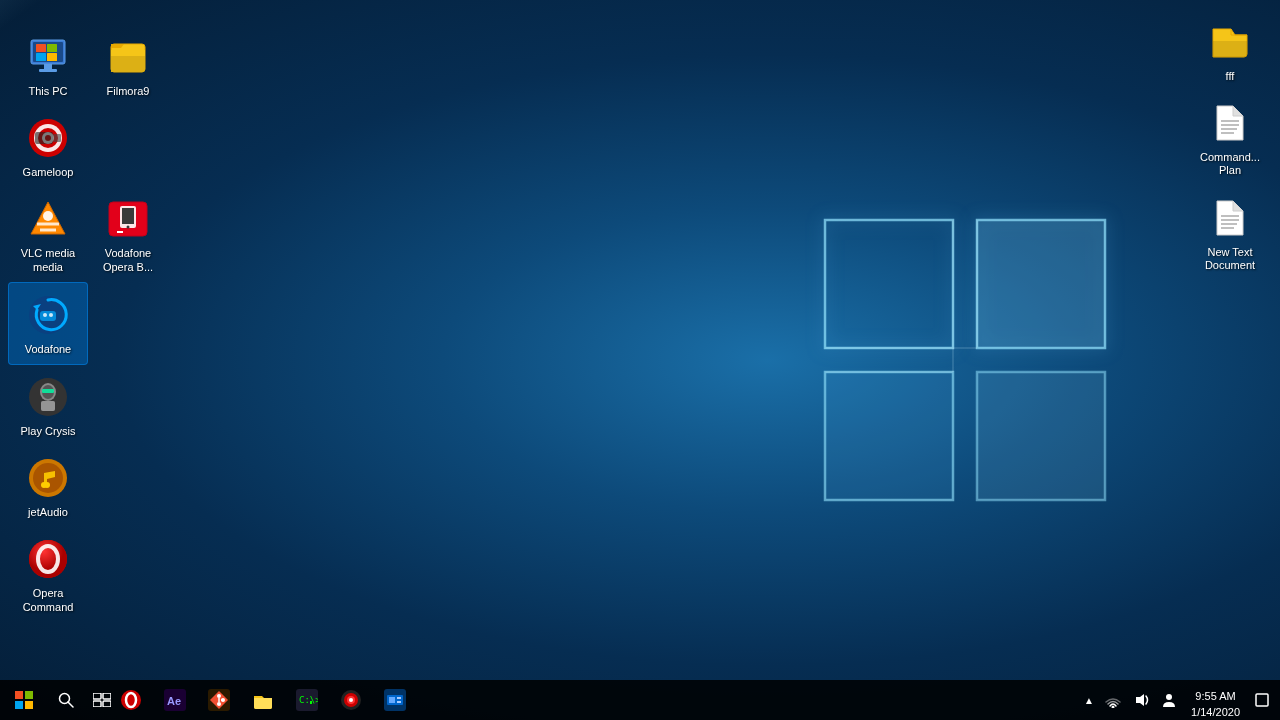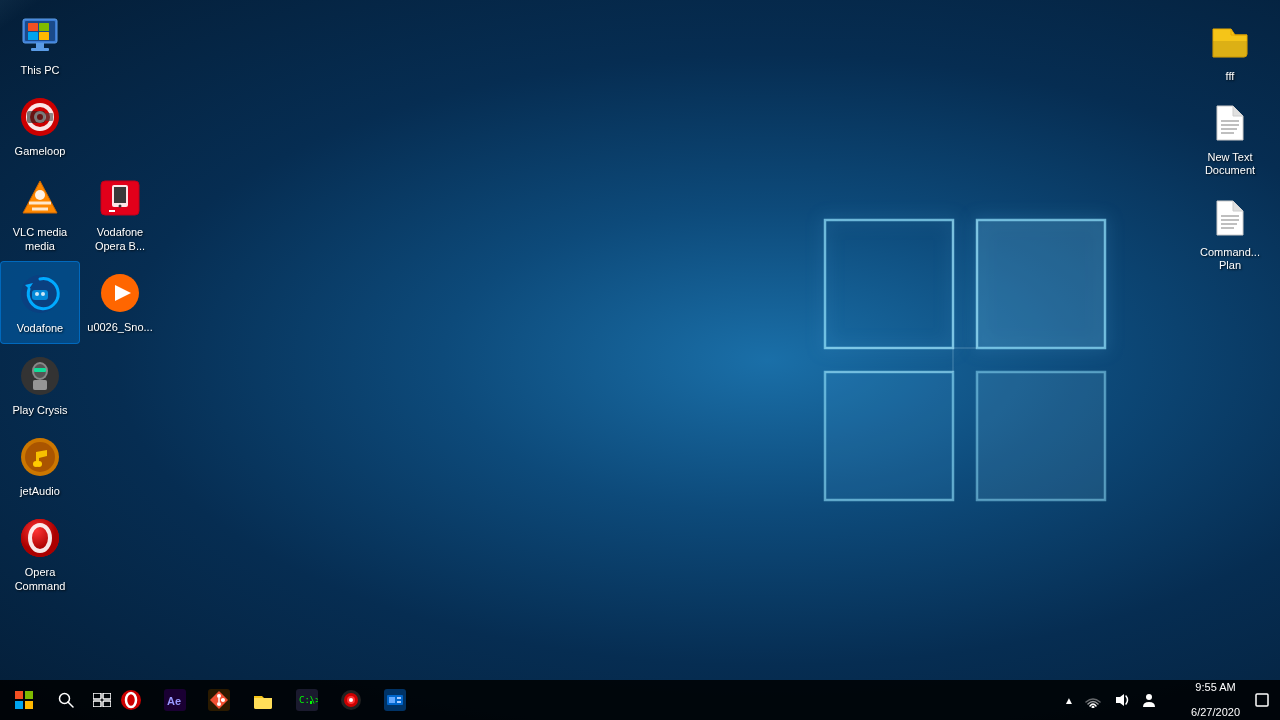--- a/index.html
+++ b/index.html
@@ -32,23 +32,23 @@
     }
     .win-squares svg {
       width: 100%;
       height: 100%;
     }
 
     
     .desktop-icons-left {
       position: absolute;
       top: 0;
-      left: 0;
+      left: 8px;
       width: 180px;
-      padding-top: 4px;
+      padding-top: 25px;
       display: flex;
       flex-direction: column;
       align-items: flex-start;
     }
 
     .desktop-icons-right {
       position: absolute;
       top: 0;
       right: 0;
       width: 100px;
@@ -168,27 +168,26 @@
       cursor: pointer;
       font-size: 13px;
       color: #fff;
     }
 
     .taskbar-clock {
       height: 40px;
       display: flex;
       flex-direction: column;
       align-items: center;
-      justify-content: space-between;
+      justify-content: flex-end;
       padding: 0 8px;
       cursor: pointer;
       font-size: 11px;
       color: #fff;
       line-height: 1.4;
-      margin-left: 20px;
     }
 
     .taskbar-notif {
       width: 28px;
       height: 40px;
       display: flex;
       align-items: center;
       justify-content: center;
       cursor: pointer;
       color: #fff;
@@ -263,20 +262,34 @@
             <rect x="20" y="8" width="10" height="8" fill="#7fba00" rx="0.5"></rect>
             <rect x="9" y="17" width="10" height="8" fill="#00a4ef" rx="0.5"></rect>
             <rect x="20" y="17" width="10" height="8" fill="#ffb900" rx="0.5"></rect>
 
             <rect x="17" y="28" width="8" height="5" fill="#5a9be5"></rect>
             <rect x="12" y="33" width="18" height="3" rx="1" fill="#5a9be5"></rect>
           </svg>
         </div>
         <span class="icon-label">This PC</span>
       </div>
+      <div class="desktop-icon">
+        <div class="icon-img">
+          <svg width="42" height="42" viewBox="0 0 42 42">
+            <rect x="4" y="8" width="34" height="28" rx="3" fill="#f5c518"></rect>
+            <rect x="4" y="8" width="34" height="28" rx="3" fill="none" stroke="#e6a800" stroke-width="1"></rect>
+
+            <path d="M4 14 L4 36 Q4 36 7 36 L35 36 Q38 36 38 33 L38 14 Z" fill="#f5c518"></path>
+            <path d="M4 12 L14 12 L17 8 L4 8 Z" fill="#e6a800"></path>
+
+            <rect x="4" y="20" width="34" height="16" rx="0" fill="rgba(0,0,0,0.1)"></rect>
+          </svg>
+        </div>
+        <span class="icon-label">Filmora9</span>
+      </div>
     </div>
 
     <div class="icon-row">
       <div class="desktop-icon">
         <div class="icon-img">
           <svg width="42" height="42" viewBox="0 0 42 42">
 
             <circle cx="21" cy="21" r="19" fill="#cc0000"></circle>
             <circle cx="21" cy="21" r="14" fill="#fff" opacity="0.9"></circle>
             <circle cx="21" cy="21" r="10" fill="#cc0000"></circle>
@@ -335,30 +348,20 @@
 
             <path d="M21 6 A15 15 0 1 1 10 16" fill="none" stroke="#00aaff" stroke-width="3" stroke-linecap="round"></path>
             <polygon points="10,16 6,12 14,10" fill="#00aaff"></polygon>
 
             <rect x="13" y="17" width="16" height="10" rx="3" fill="#00aaff" opacity="0.7"></rect>
             <circle cx="18" cy="21" r="2" fill="#fff" opacity="0.8"></circle>
             <circle cx="24" cy="21" r="2" fill="#fff" opacity="0.8"></circle>
           </svg>
         </div>
         <span class="icon-label">Vodafone</span>
-      </div>
-      <div class="desktop-icon">
-        <div class="icon-img">
-          <svg width="42" height="42" viewBox="0 0 42 42">
-
-            <circle cx="21" cy="21" r="19" fill="#ff6600"></circle>
-            <polygon points="16,13 32,21 16,29" fill="#fff"></polygon>
-          </svg>
-        </div>
-        <span class="icon-label">u0026_Sno...</span>
       </div>
     </div>
 
     <div class="icon-row">
       <div class="desktop-icon">
         <div class="icon-img">
           <svg width="42" height="42" viewBox="0 0 42 42">
 
             <circle cx="21" cy="21" r="19" fill="#333"></circle>
 
@@ -421,45 +424,45 @@
           <path d="M22 8 L22 14 L38 14" fill="none" stroke="#e6a800" stroke-width="1"></path>
           <rect x="4" y="20" width="34" height="16" rx="0" fill="rgba(0,0,0,0.1)"></rect>
         </svg>
       </div>
       <span class="icon-label">fff</span>
     </div>
 
     <div class="desktop-icon">
       <div class="icon-img">
         <svg width="42" height="42" viewBox="0 0 42 42">
-
-          <path d="M8 4 L8 38 L34 38 L34 14 L24 4 Z" fill="#fff" stroke="#ccc" stroke-width="1"></path>
-          <path d="M24 4 L24 14 L34 14" fill="#e0e0e0" stroke="#ccc" stroke-width="1"></path>
-
-          <line x1="12" y1="19" x2="30" y2="19" stroke="#aaa" stroke-width="1.5"></line>
-          <line x1="12" y1="23" x2="30" y2="23" stroke="#aaa" stroke-width="1.5"></line>
-          <line x1="12" y1="27" x2="28" y2="27" stroke="#aaa" stroke-width="1.5"></line>
-          <line x1="12" y1="31" x2="25" y2="31" stroke="#aaa" stroke-width="1.5"></line>
-        </svg>
-      </div>
-      <span class="icon-label">New Text Document</span>
-    </div>
-
-    <div class="desktop-icon">
-      <div class="icon-img">
-        <svg width="42" height="42" viewBox="0 0 42 42">
           <path d="M8 4 L8 38 L34 38 L34 14 L24 4 Z" fill="#fff" stroke="#ccc" stroke-width="1"></path>
           <path d="M24 4 L24 14 L34 14" fill="#e0e0e0" stroke="#ccc" stroke-width="1"></path>
           <line x1="12" y1="19" x2="30" y2="19" stroke="#aaa" stroke-width="1.5"></line>
           <line x1="12" y1="23" x2="30" y2="23" stroke="#aaa" stroke-width="1.5"></line>
           <line x1="12" y1="27" x2="28" y2="27" stroke="#aaa" stroke-width="1.5"></line>
           <line x1="12" y1="31" x2="25" y2="31" stroke="#aaa" stroke-width="1.5"></line>
         </svg>
       </div>
       <span class="icon-label">Command... Plan</span>
+    </div>
+
+    <div class="desktop-icon">
+      <div class="icon-img">
+        <svg width="42" height="42" viewBox="0 0 42 42">
+
+          <path d="M8 4 L8 38 L34 38 L34 14 L24 4 Z" fill="#fff" stroke="#ccc" stroke-width="1"></path>
+          <path d="M24 4 L24 14 L34 14" fill="#e0e0e0" stroke="#ccc" stroke-width="1"></path>
+
+          <line x1="12" y1="19" x2="30" y2="19" stroke="#aaa" stroke-width="1.5"></line>
+          <line x1="12" y1="23" x2="30" y2="23" stroke="#aaa" stroke-width="1.5"></line>
+          <line x1="12" y1="27" x2="28" y2="27" stroke="#aaa" stroke-width="1.5"></line>
+          <line x1="12" y1="31" x2="25" y2="31" stroke="#aaa" stroke-width="1.5"></line>
+        </svg>
+      </div>
+      <span class="icon-label">New Text Document</span>
     </div>
   </div>
 
   <div id="taskbar">
 
     <div class="taskbar-start">
       <svg width="18" height="18" viewBox="0 0 18 18">
         <rect x="0" y="0" width="8" height="8" fill="#f25022"></rect>
         <rect x="10" y="0" width="8" height="8" fill="#7fba00"></rect>
         <rect x="0" y="10" width="8" height="8" fill="#00a4ef"></rect>
@@ -572,21 +575,21 @@
 
       <div class="sys-icon" style="font-size:11px;">
         <svg width="16" height="16" viewBox="0 0 16 16">
           <circle cx="8" cy="5" r="3" fill="#fff"></circle>
           <path d="M2 15 Q2 10 8 10 Q14 10 14 15" fill="#fff"></path>
         </svg>
       </div>
 
       <div class="taskbar-clock">
         <span>9:55 AM</span>
-        <span>6/27/2020</span>
+        <span>1/14/2020</span>
       </div>
 
       <div class="taskbar-notif">
         <svg width="16" height="16" viewBox="0 0 16 16">
           <rect x="2" y="2" width="12" height="12" rx="1" fill="none" stroke="#fff" stroke-width="1.5"></rect>
         </svg>
       </div>
     </div>
   </div>
 

